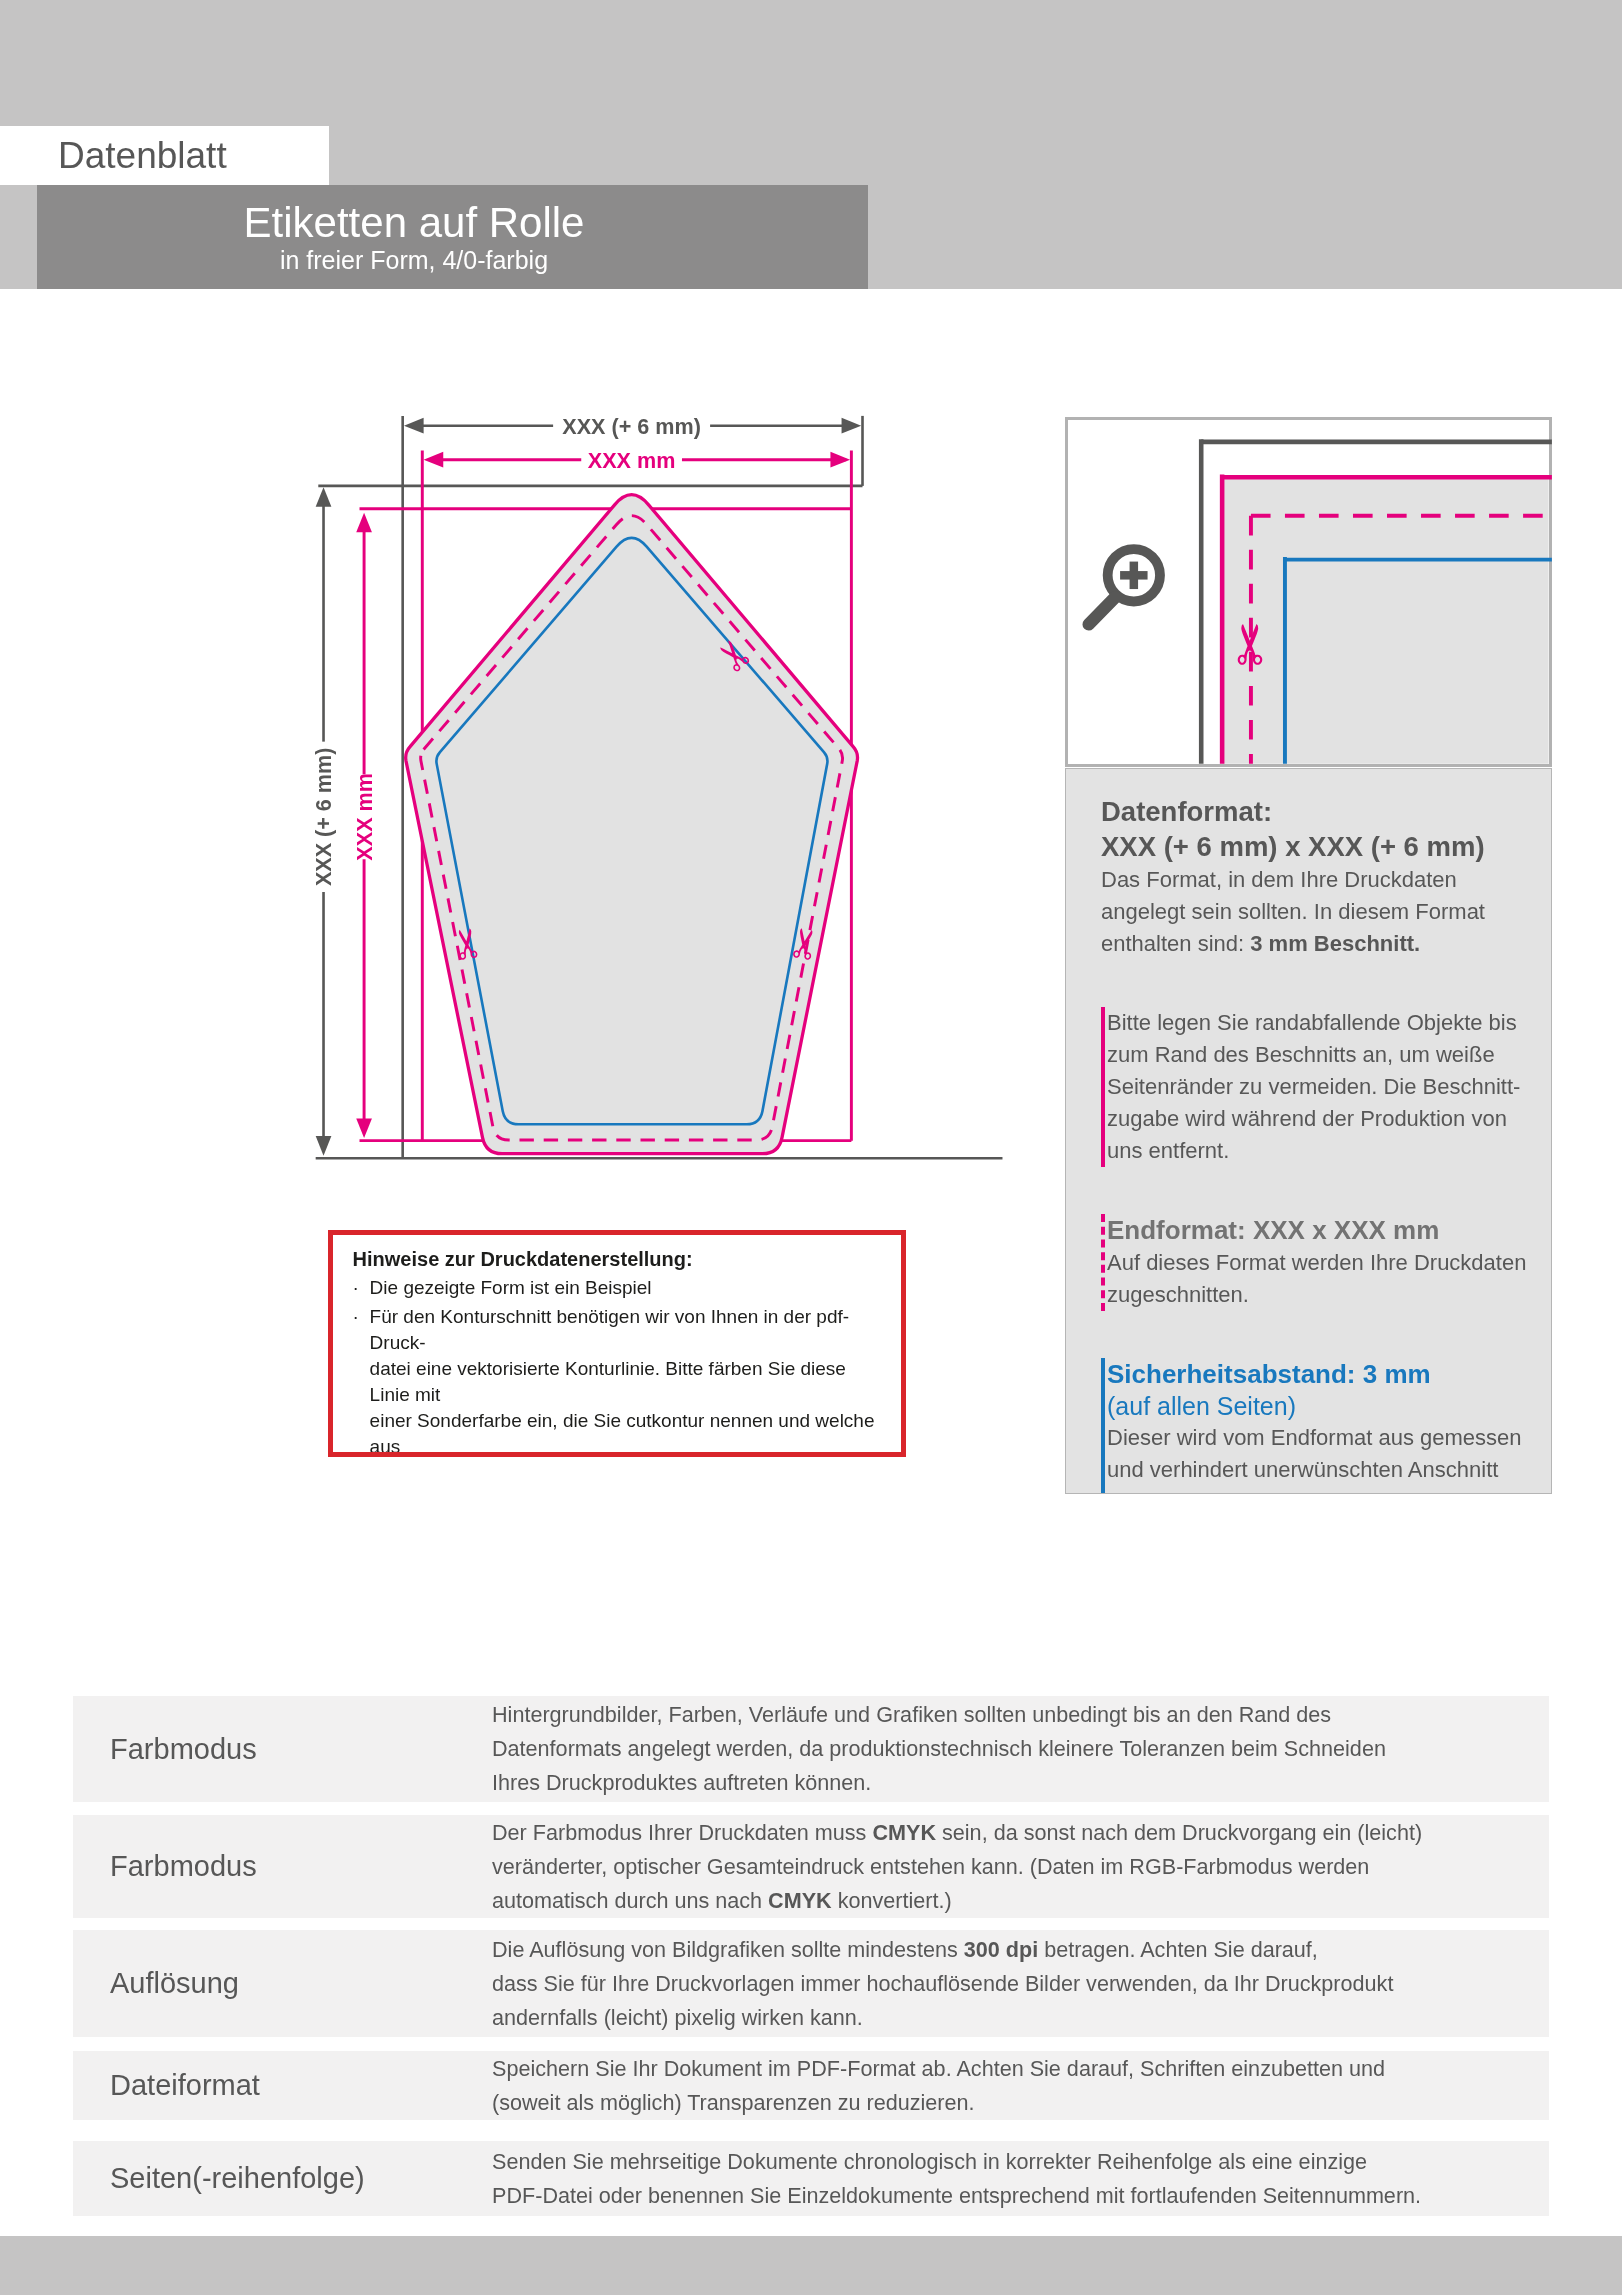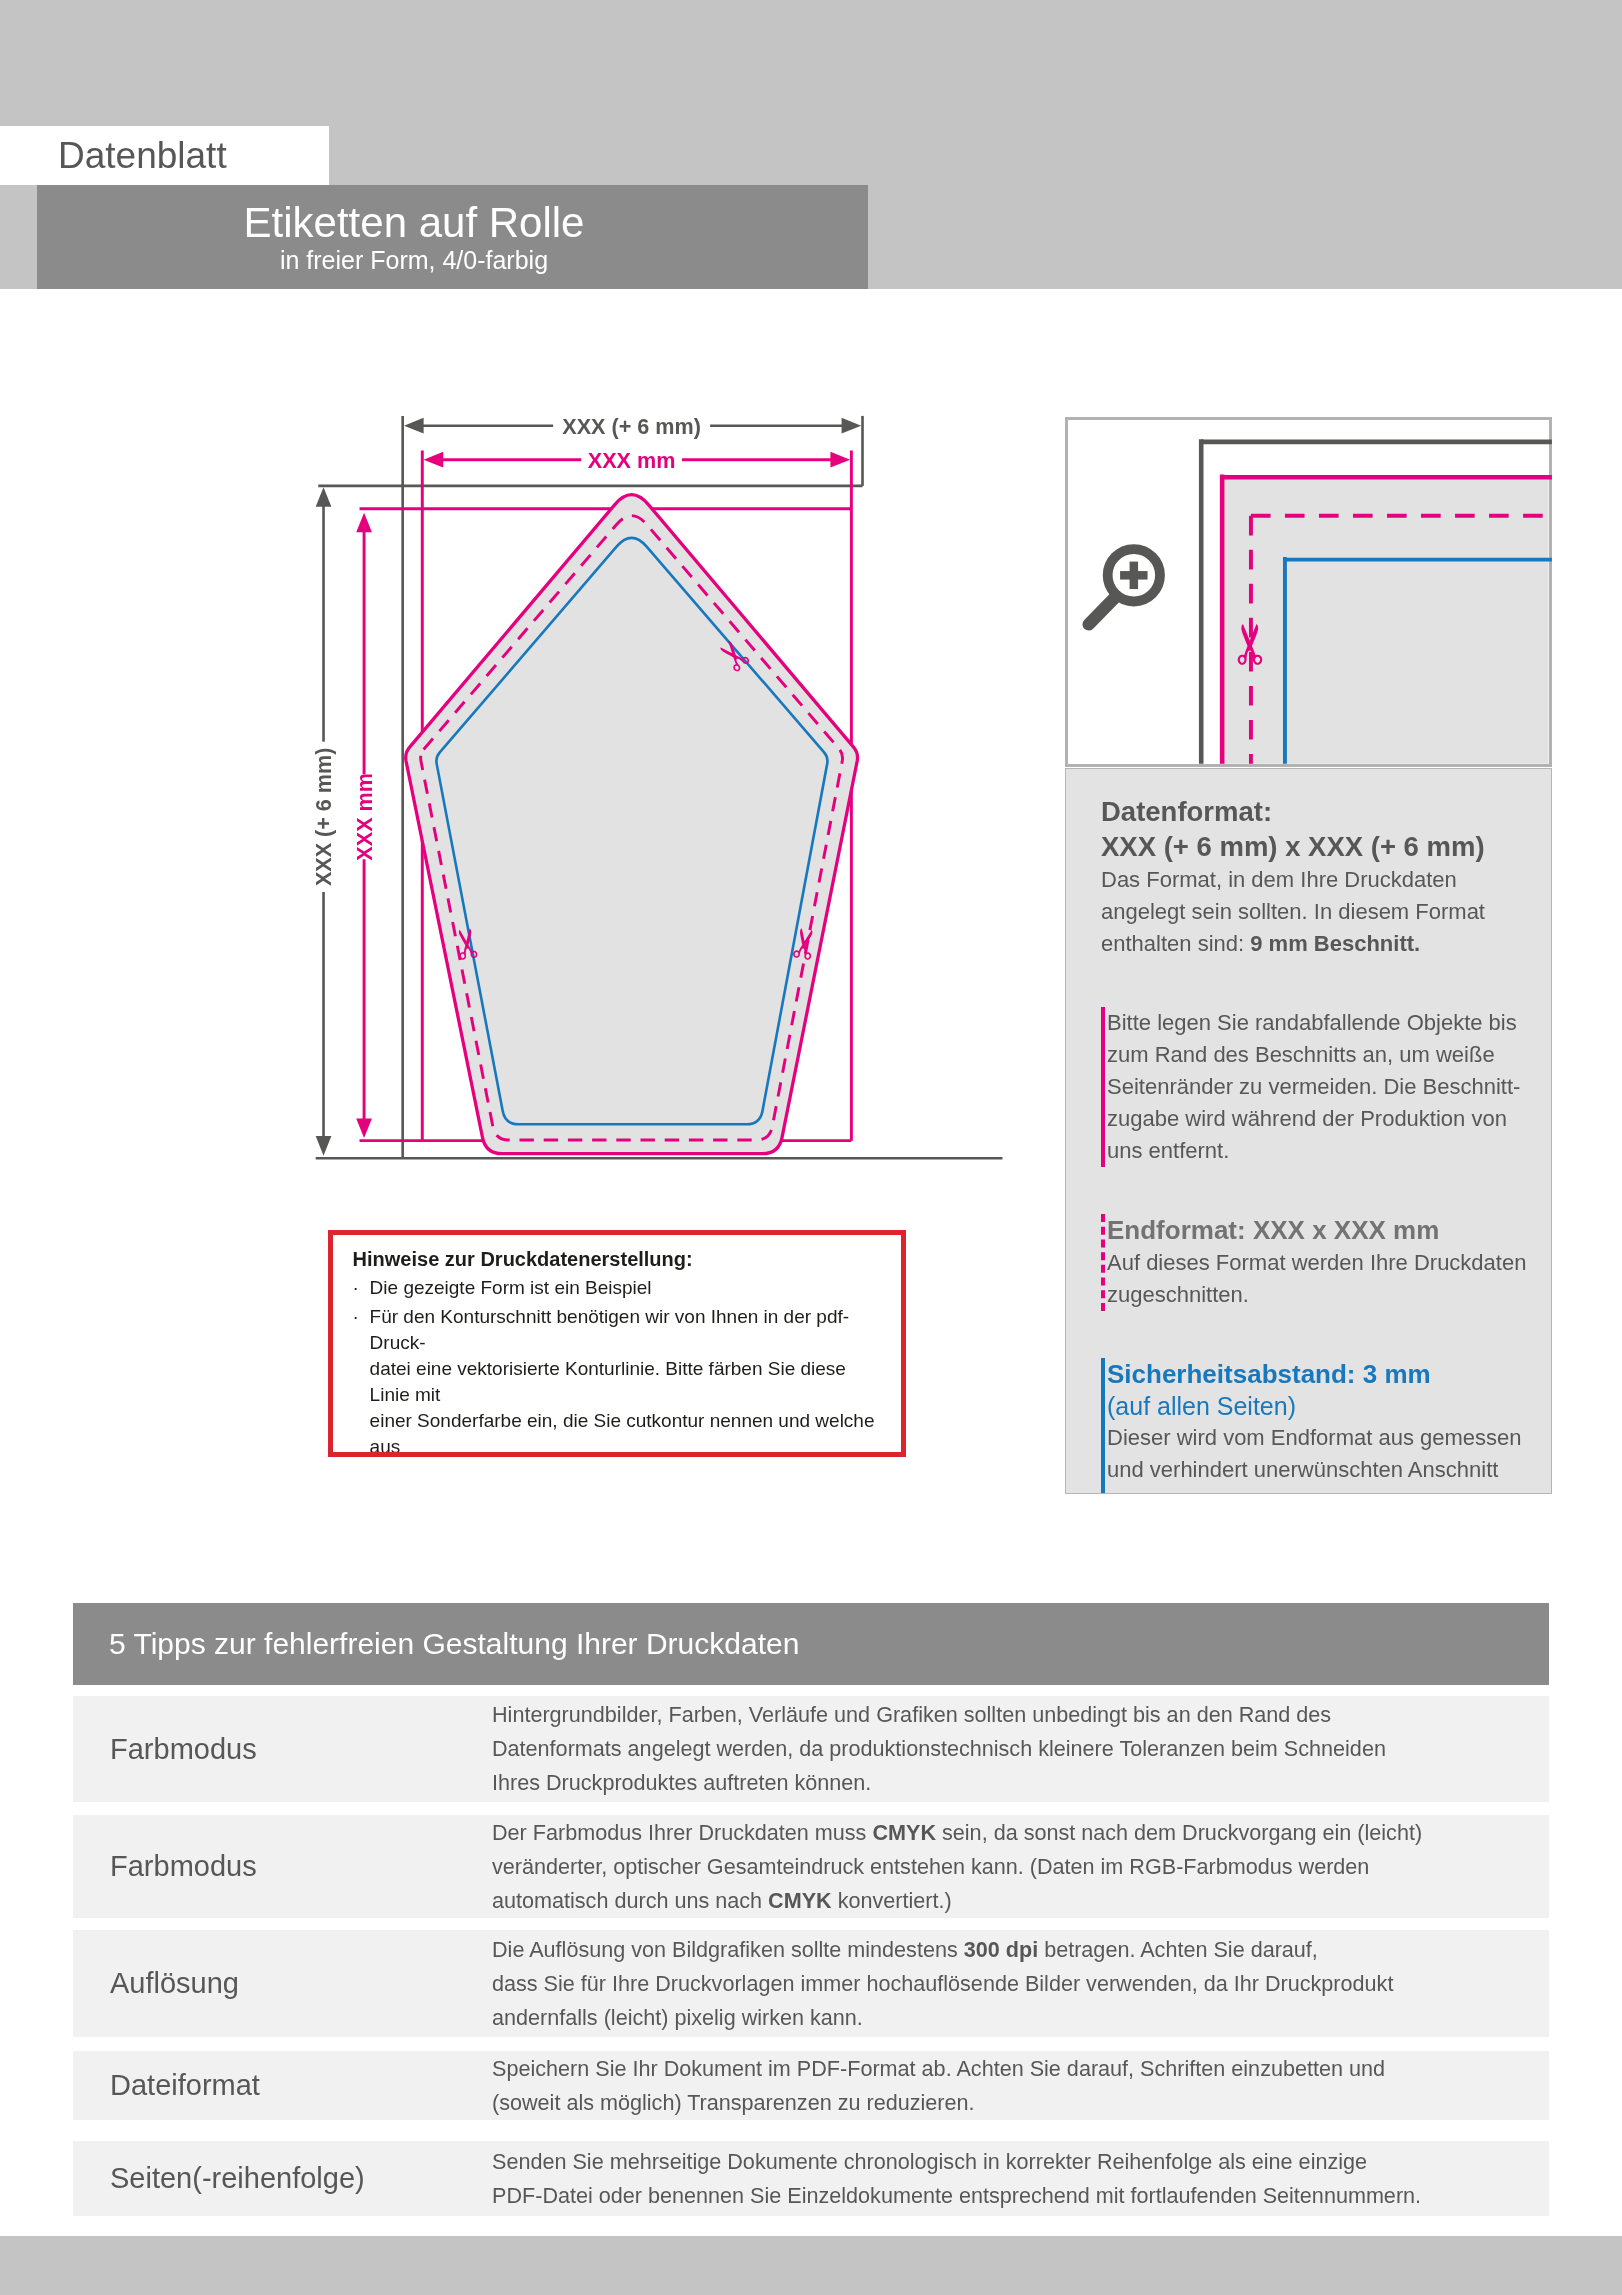--- a/index.html
+++ b/index.html
@@ -186,21 +186,21 @@
         <line x1="1733" y1="859" x2="1733" y2="901" stroke="#575756" stroke-width="13"></line>
       </g>
     </svg>
   </div>
 
   <div class="info-panel">
     <div class="ip-h1">Datenformat:</div>
     <div class="ip-h2">XXX (+ 6 mm) x XXX (+ 6 mm)</div>
     <p><span>Das Format, in dem Ihre Druckdaten
 angelegt sein sollten. In diesem Format
-enthalten sind: </span><span style="font-weight: 700;">9 mm Beschnitt.</span></p>
+enthalten sind: </span><span style="font-weight: 700;">3 mm Beschnitt.</span></p>
 
     <div class="ip-sec bar-magenta">
       <p>Bitte legen Sie randabfallende Objekte bis
 zum Rand des Beschnitts an, um weiße
 Seitenränder zu vermeiden. Die Beschnitt-
 zugabe wird während der Produktion von
 uns entfernt.</p>
     </div>
 
     <div class="ip-sec bar-dashed">
@@ -212,23 +212,20 @@
     <div class="ip-sec bar-blue">
       <div class="sec-heading">Sicherheitsabstand: 3 mm</div>
       <div class="sec-sub">(auf allen Seiten)</div>
       <p>Dieser wird vom Endformat aus gemessen
 und verhindert unerwünschten Anschnitt
 Ihrer Texte und Informationen während
 der Produktion.</p>
     </div>
   </div>
 
-  <div class="tips-band">
-    <span>5 Tipps zur fehlerfreien Gestaltung Ihrer Druckdaten</span>
-  </div>
 
   <div class="tip-row" id="row-allgemein">
     <div class="t-label">Farbmodus</div>
     <div class="t-body"><span>Hintergrundbilder, Farben, Verläufe und Grafiken sollten unbedingt bis an den Rand des
 Datenformats angelegt werden, da produktionstechnisch kleinere Toleranzen beim Schneiden
 Ihres Druckproduktes auftreten können.</span></div>
   </div>
   <div class="tip-row" id="row-farbmodus">
     <div class="t-label">Farbmodus</div>
     <div class="t-body"><span>Der Farbmodus Ihrer Druckdaten muss </span><span style="font-weight: 700;">CMYK</span><span> sein, da sonst nach dem Druckvorgang ein (leicht)

